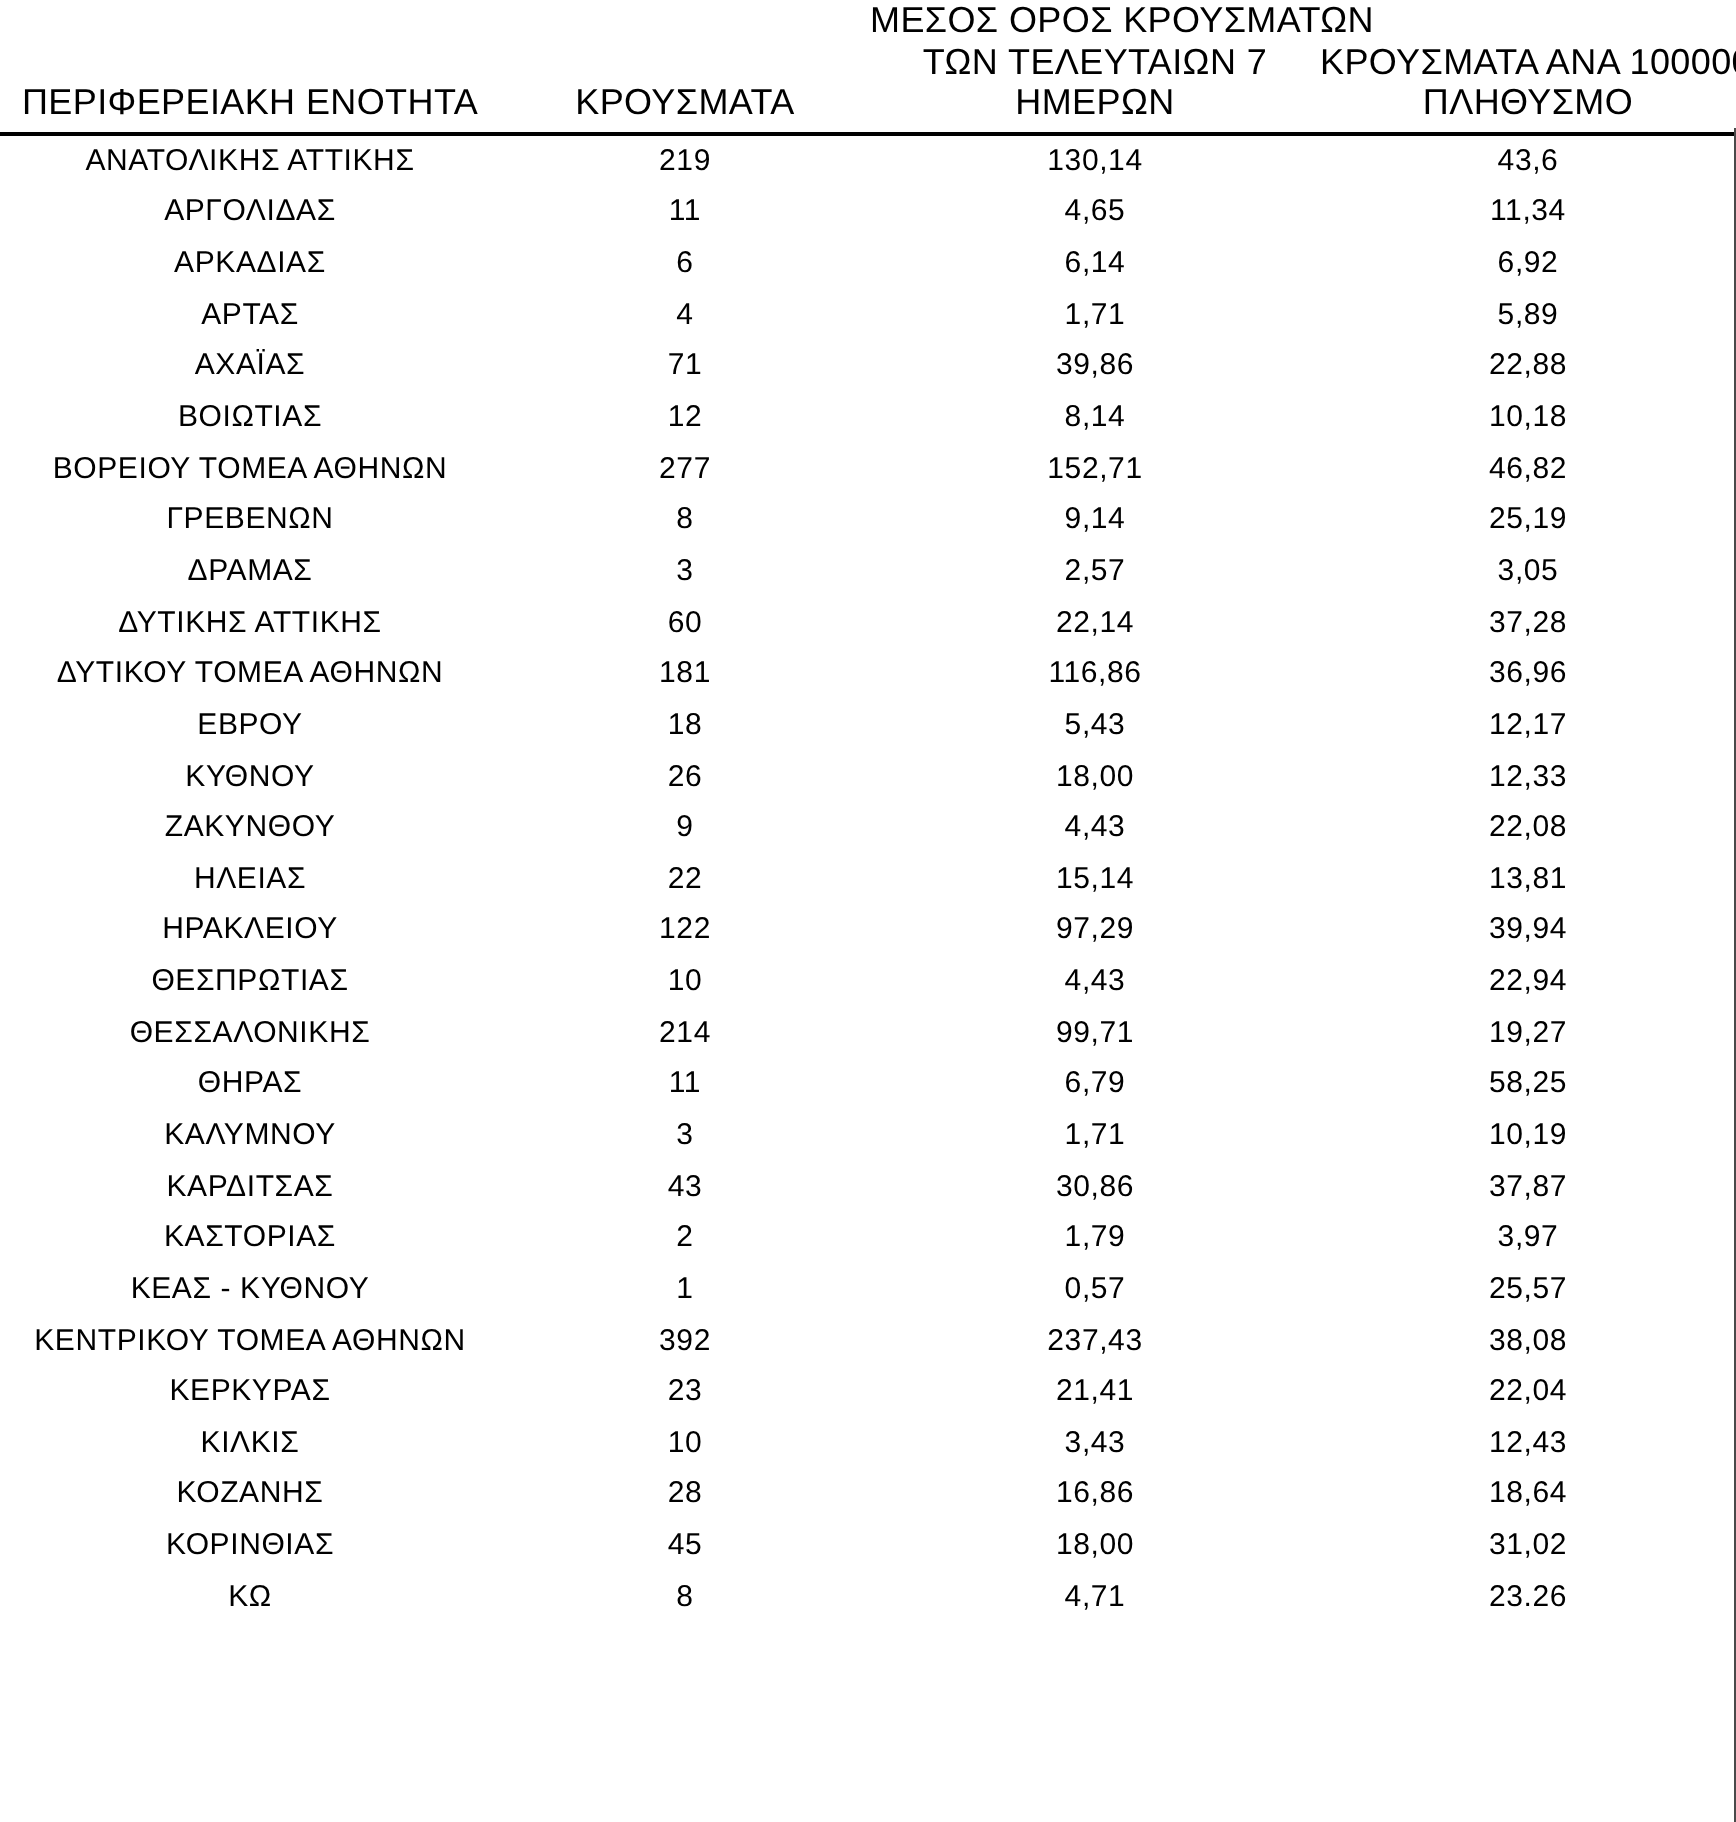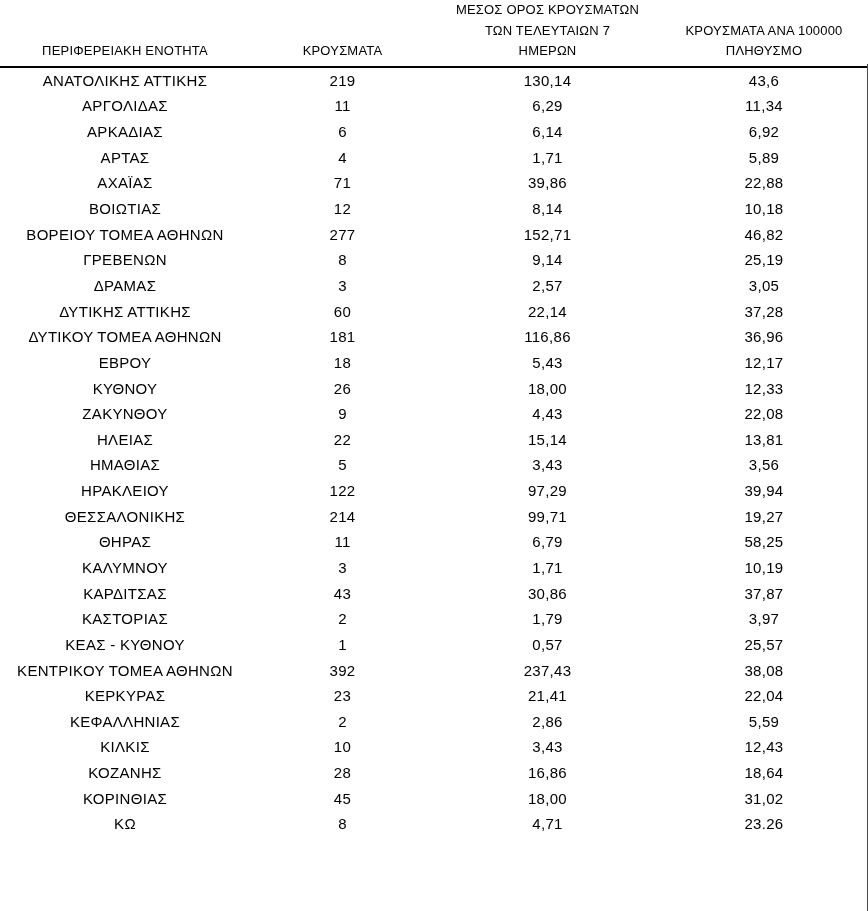--- a/index.html
+++ b/index.html
@@ -21,21 +21,21 @@
     border-collapse: collapse;
     table-layout: fixed;
   }
   col.c-region  { width: 250px; }
   col.c-cases   { width: 185px; }
   col.c-avg7    { width: 225px; }
   col.c-per100k { width: 208px; }
 
   thead th {
     font-weight: normal;
-    font-size: 13px;
+    font-size: 18px;
     line-height: 20.5px;
     letter-spacing: 0.2px;
     text-align: center;
     vertical-align: bottom;
     padding: 0 0 4px 0;
     border-bottom: 2.6px solid #000000;
     white-space: nowrap;
   }
   tbody td {
     font-size: 15px;
@@ -89,21 +89,21 @@
     <tbody>
         <tr>
           <td>ΑΝΑΤΟΛΙΚΗΣ ΑΤΤΙΚΗΣ</td>
           <td>219</td>
           <td>130,14</td>
           <td>43,6</td>
         </tr>
         <tr>
           <td>ΑΡΓΟΛΙΔΑΣ</td>
           <td>11</td>
-          <td>6,29</td>
+          <td>4,65</td>
           <td>11,34</td>
         </tr>
         <tr>
           <td>ΑΡΚΑΔΙΑΣ</td>
           <td>6</td>
           <td>6,14</td>
           <td>6,92</td>
         </tr>
         <tr>
           <td>ΑΡΤΑΣ</td>
@@ -171,32 +171,32 @@
           <td>4,43</td>
           <td>22,08</td>
         </tr>
         <tr>
           <td>ΗΛΕΙΑΣ</td>
           <td>22</td>
           <td>15,14</td>
           <td>13,81</td>
         </tr>
         <tr>
-          <td>ΗΜΑΘΙΑΣ</td>
-          <td>5</td>
-          <td>3,43</td>
-          <td>3,56</td>
-        </tr>
-        <tr>
           <td>ΗΡΑΚΛΕΙΟΥ</td>
           <td>122</td>
           <td>97,29</td>
           <td>39,94</td>
         </tr>
         <tr>
+          <td>ΘΕΣΠΡΩΤΙΑΣ</td>
+          <td>10</td>
+          <td>4,43</td>
+          <td>22,94</td>
+        </tr>
+        <tr>
           <td>ΘΕΣΣΑΛΟΝΙΚΗΣ</td>
           <td>214</td>
           <td>99,71</td>
           <td>19,27</td>
         </tr>
         <tr>
           <td>ΘΗΡΑΣ</td>
           <td>11</td>
           <td>6,79</td>
           <td>58,25</td>
@@ -229,26 +229,20 @@
           <td>ΚΕΝΤΡΙΚΟΥ ΤΟΜΕΑ ΑΘΗΝΩΝ</td>
           <td>392</td>
           <td>237,43</td>
           <td>38,08</td>
         </tr>
         <tr>
           <td>ΚΕΡΚΥΡΑΣ</td>
           <td>23</td>
           <td>21,41</td>
           <td>22,04</td>
-        </tr>
-        <tr>
-          <td>ΚΕΦΑΛΛΗΝΙΑΣ</td>
-          <td>2</td>
-          <td>2,86</td>
-          <td>5,59</td>
         </tr>
         <tr>
           <td>ΚΙΛΚΙΣ</td>
           <td>10</td>
           <td>3,43</td>
           <td>12,43</td>
         </tr>
         <tr>
           <td>ΚΟΖΑΝΗΣ</td>
           <td>28</td>

